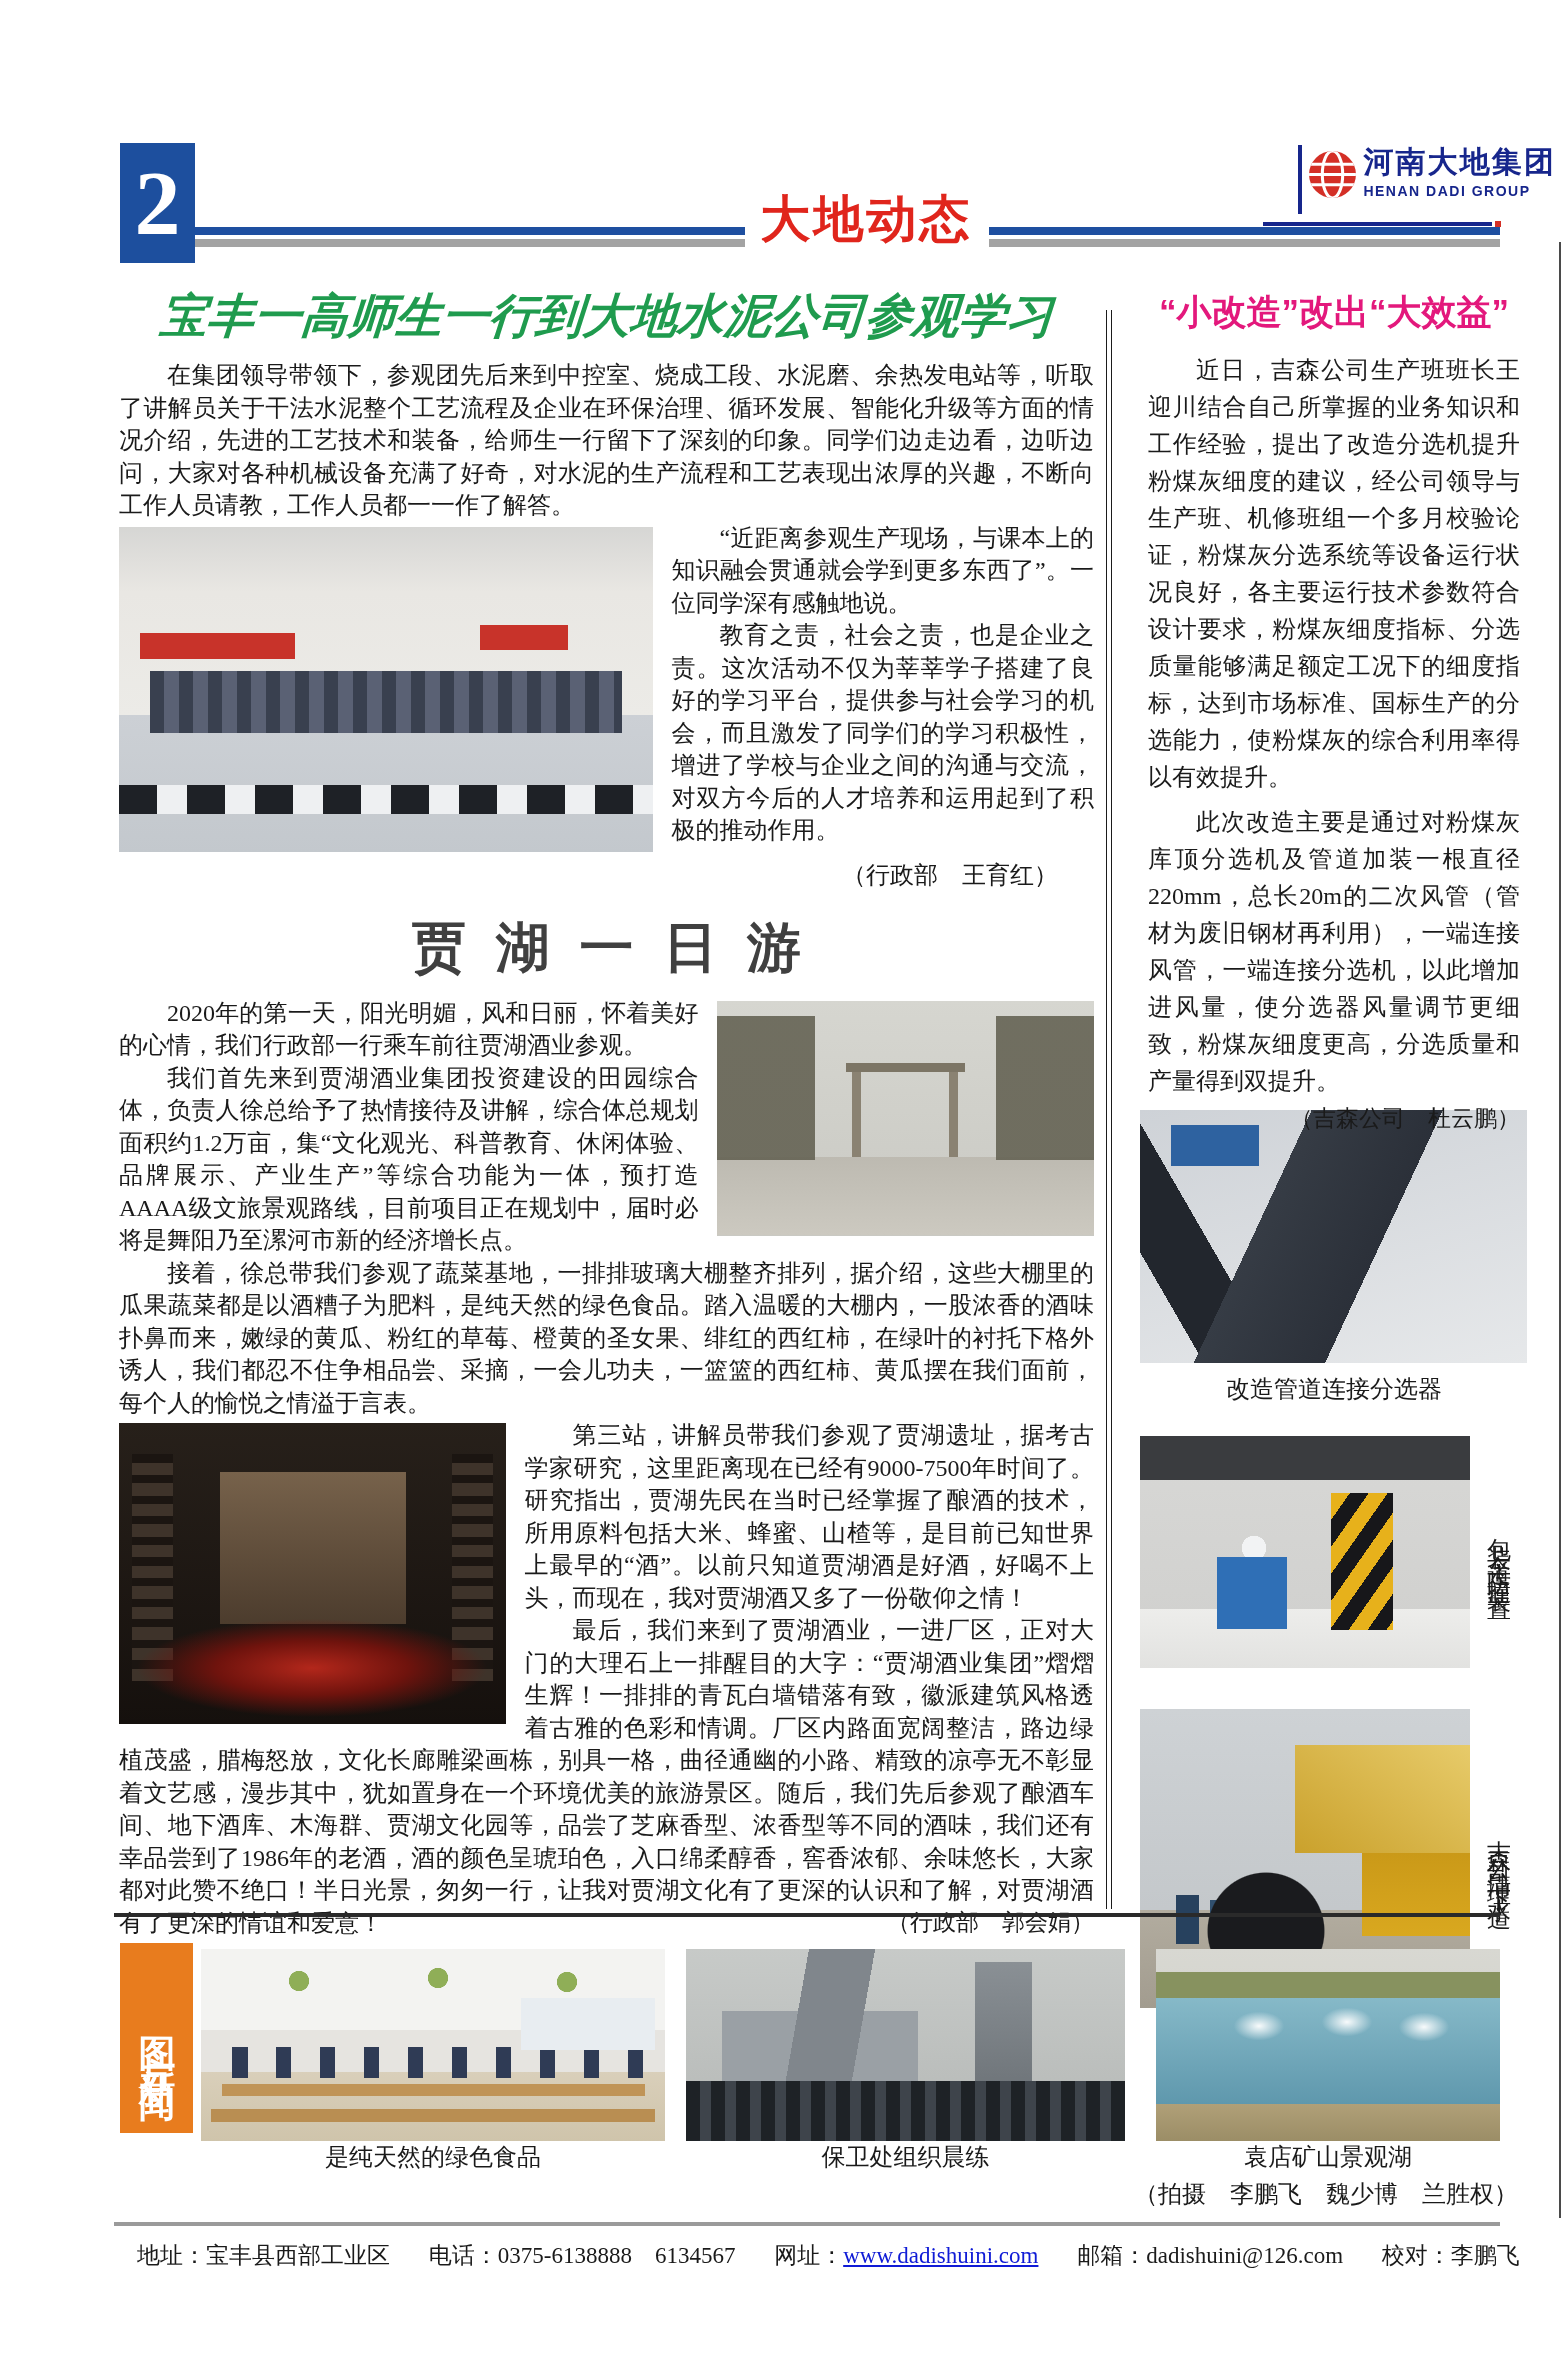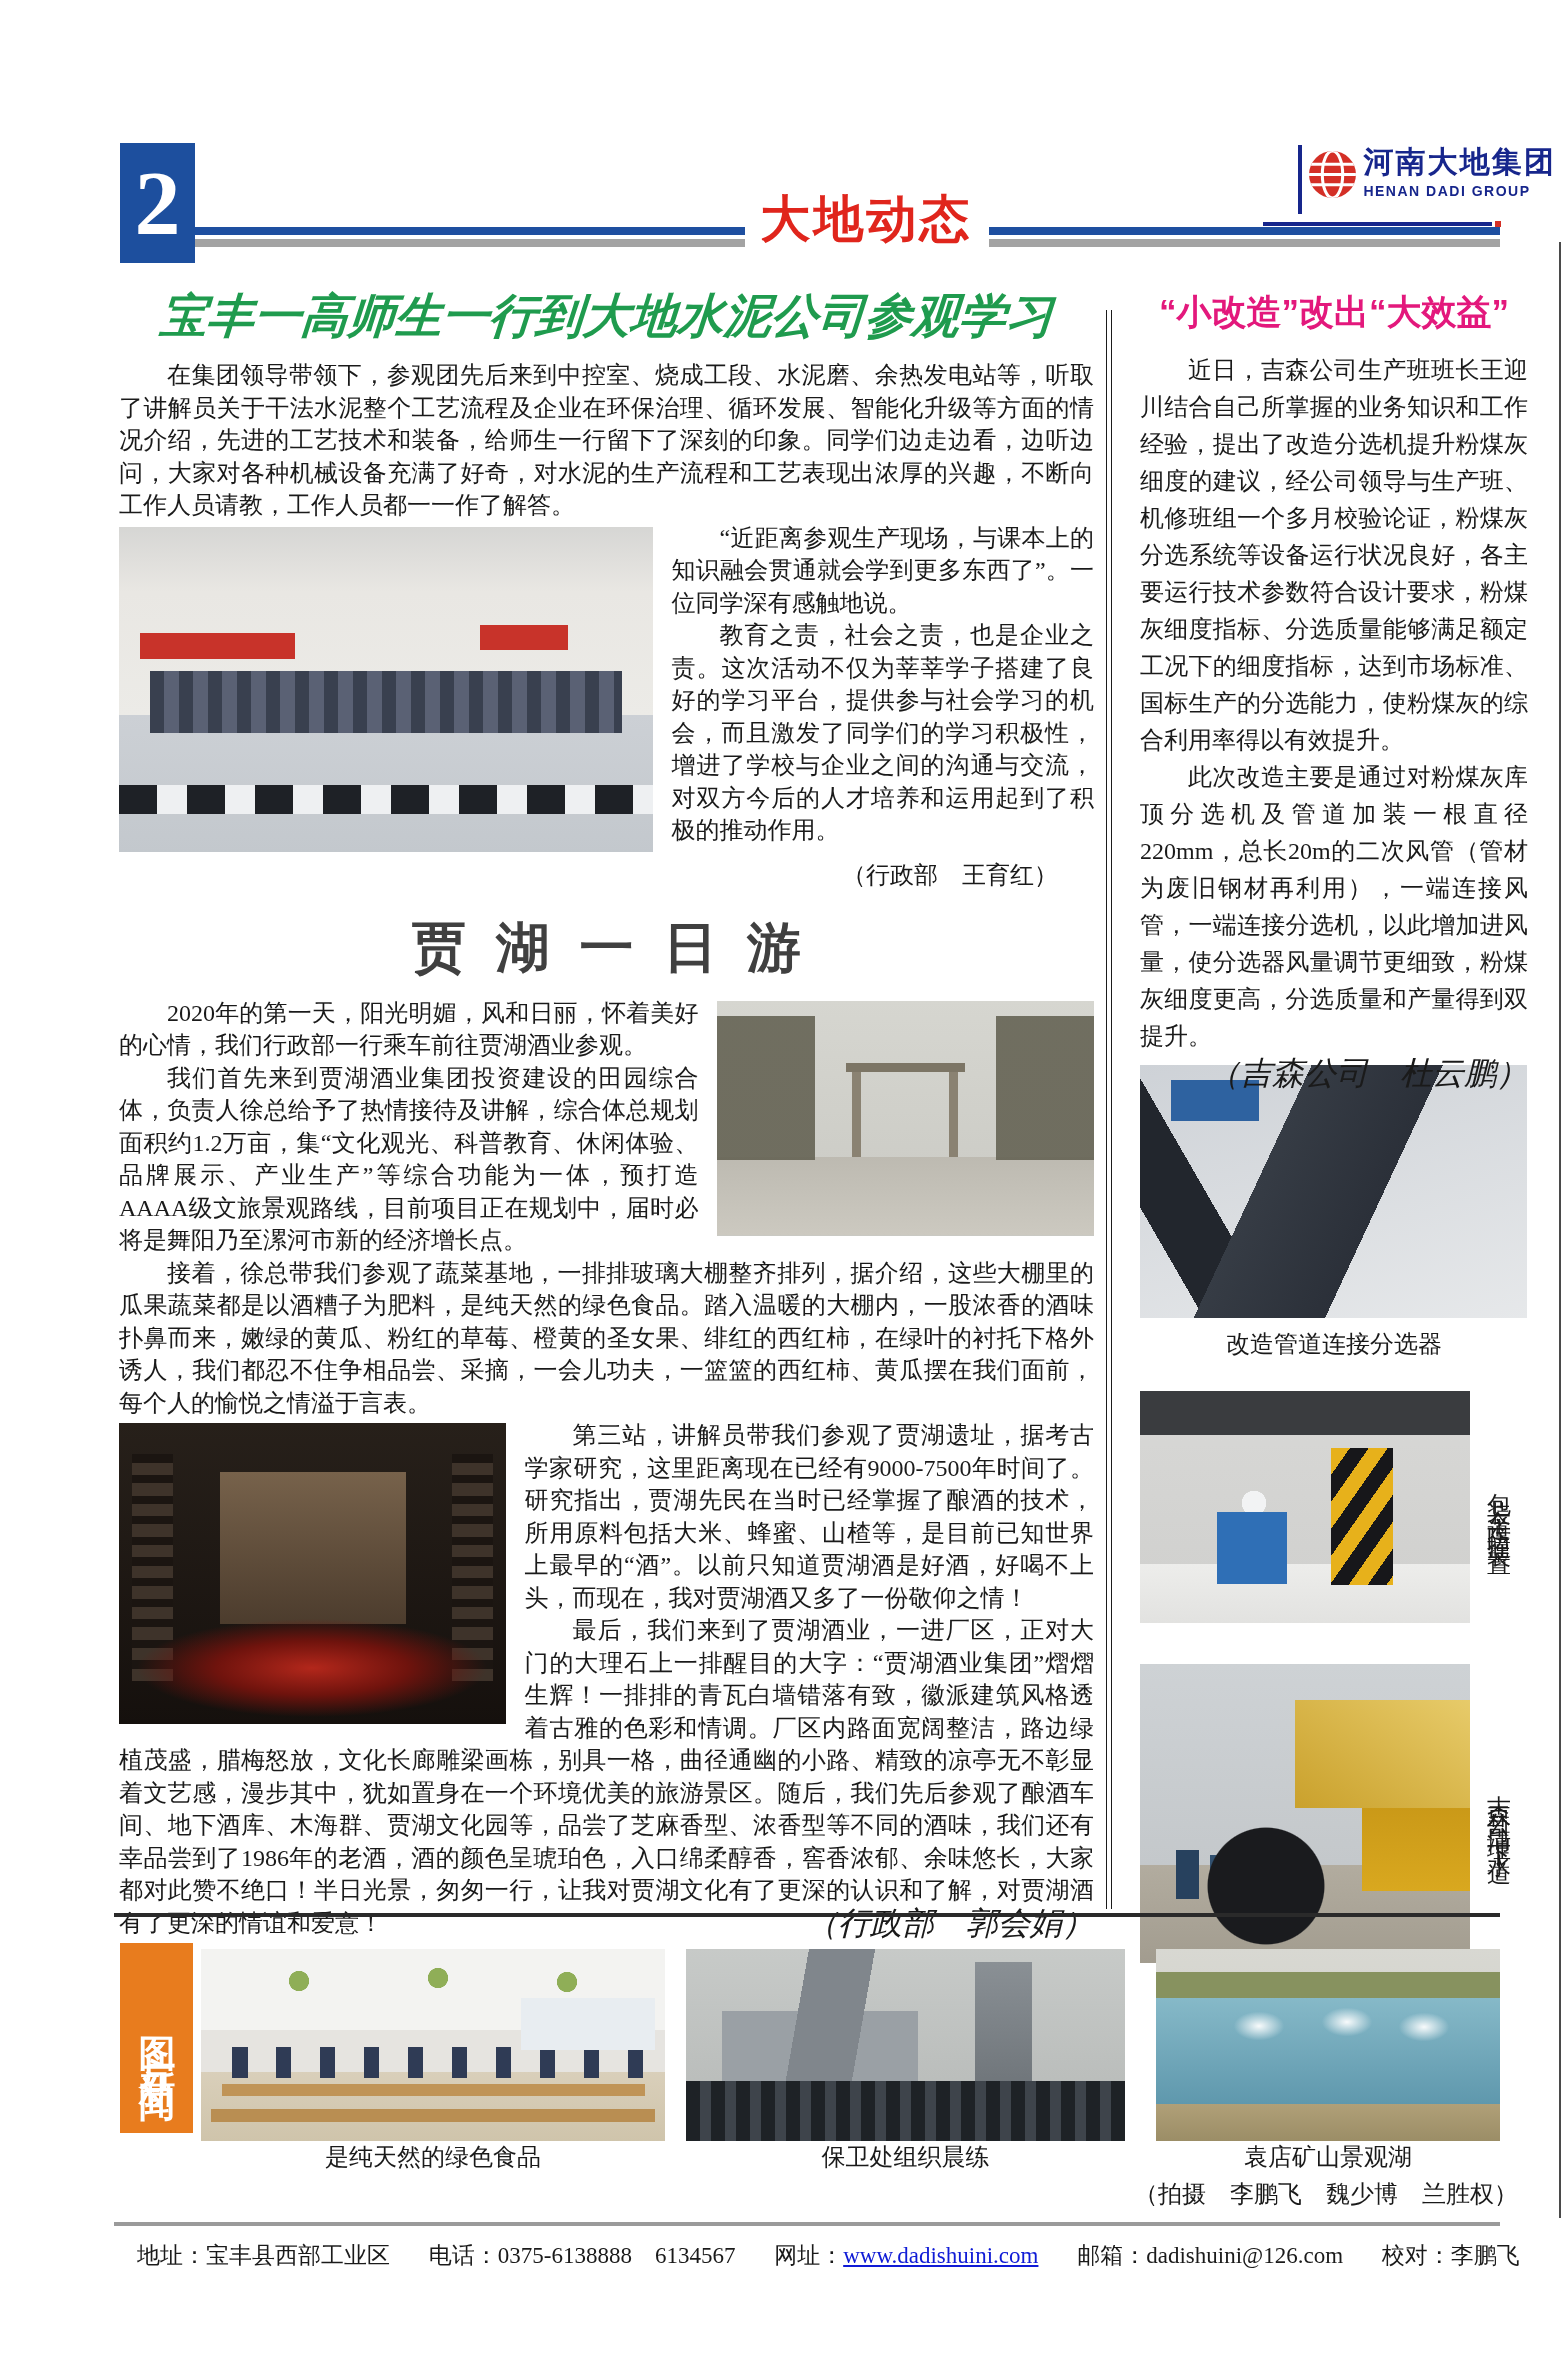--- a/index.html
+++ b/index.html
@@ -37,23 +37,23 @@
 
   
   .a1-title{margin:0 0 13.4px 0;text-align:center;font-size:47px;line-height:1.25;font-weight:bold;
             font-style:italic;color:#1f9b4e;transform:skewX(-4deg);}
   .a2-title{margin:18.6px 0 15.5px 0;text-align:center;font-family:"Liberation Sans",sans-serif;
             font-size:54px;line-height:1.25;font-weight:bold;color:#404040;letter-spacing:0.55em;
             text-indent:0.55em;clear:both;}
   .rt-title{margin:0 0 15.5px 0;text-align:center;font-family:"Liberation Sans",sans-serif;
             font-size:35px;line-height:1.4;font-weight:bold;color:#e3187c;white-space:nowrap;}
   .main-col p{margin:0;font-size:24px;line-height:32.5px;text-align:justify;text-indent:2em;}
-  .right-col p{margin:0;font-size:24px;line-height:37px;text-align:justify;text-indent:2em;}
+  .right-col p{margin:8px;font-size:24px;line-height:37px;text-align:justify;text-indent:2em;}
   .byline-row{clear:both;text-align:right;padding-right:36px;font-size:24px;line-height:39px;}
-  .byline-inline{float:right;text-indent:0;font-size:32px;font-style:italic;}
+  .byline-inline{float:right;text-indent:0;font-size:23px;}
 
   
   .photo{display:block;}
   .ph-control{float:left;width:534px;height:325px;margin:5.2px 18.6px 4.1px 0;background:
     linear-gradient(#c8332a,#c8332a) 20.6px 106px/155px 26px no-repeat,
     linear-gradient(#c8332a,#c8332a) 361px 98px/88px 25px no-repeat,
     repeating-linear-gradient(90deg,#39404f 0 14.4px,#5a6174 14.4px 29px) 31px 144px/472px 62px no-repeat,
     repeating-linear-gradient(90deg,#1e2126 0 38px,#eef0f2 38px 68px) 0 258px/534px 29px no-repeat,
     linear-gradient(180deg,#d6d6d4 0%,#e9e7e3 20%,#ecebe7 58%,#ccd0d5 58%,#c3c8cd 100%);}
   .ph-gate{float:right;width:377px;height:235px;margin:4.1px 0 7.2px 18.6px;background:

